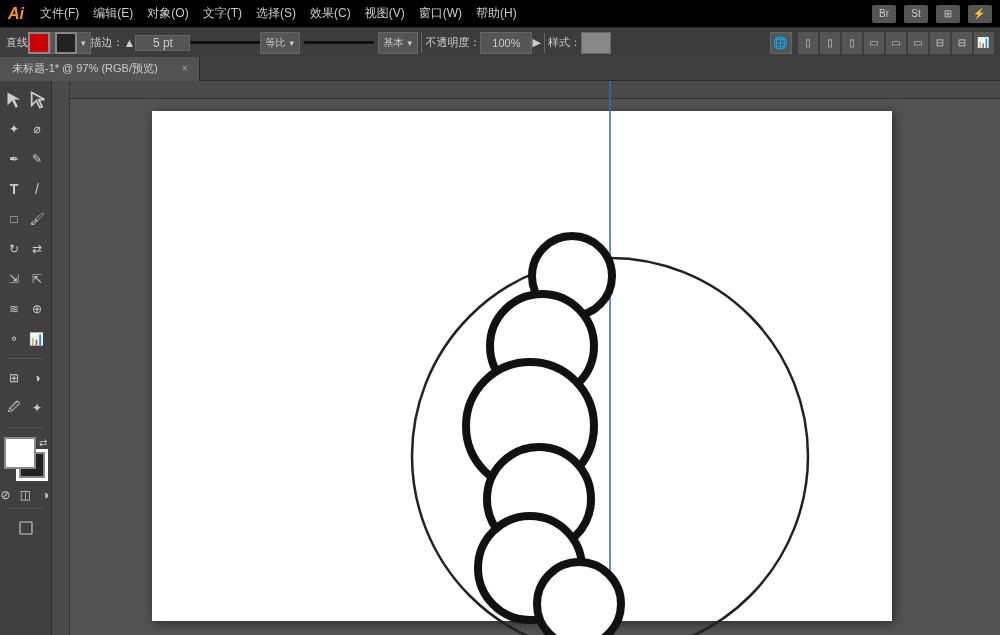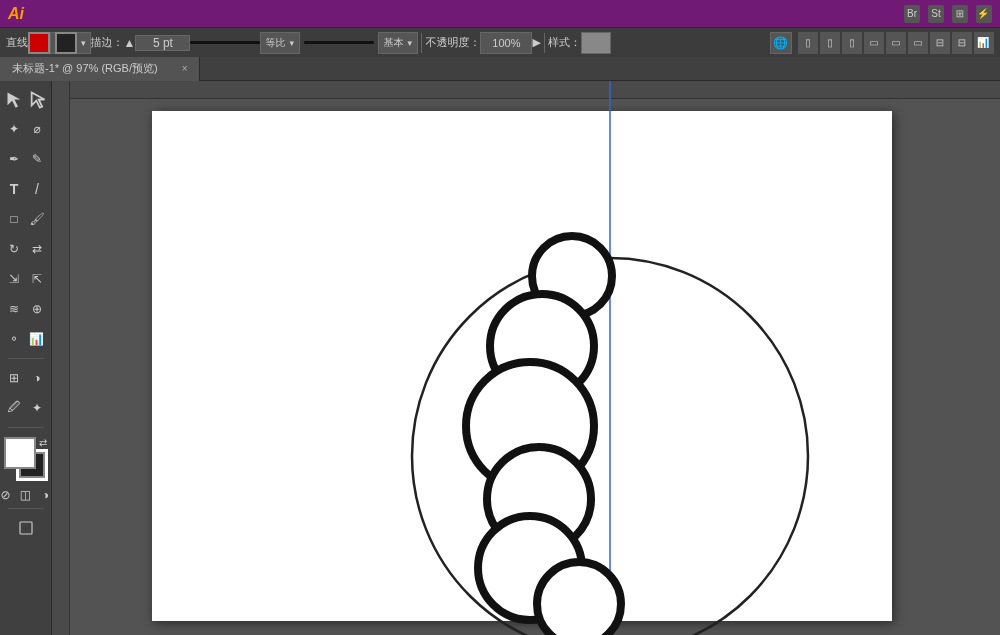--- a/index.html
+++ b/index.html
@@ -1,21 +1,21 @@
 <!DOCTYPE html>
 <html><head>
   <meta charset="utf-8">
   <style>
     * { margin: 0; padding: 0; box-sizing: border-box; }
     body { width: 1000px; height: 635px; overflow: hidden; background: #535353; font-family: 'Microsoft YaHei', Arial, sans-serif; font-size: 12px; color: #ccc; }
 
     
     #title-bar {
       height: 27px;
-      background: #701a75;
+      background: #000000;
       display: flex;
       align-items: center;
       padding: 0 8px;
       gap: 0;
     }
     #title-bar .ai-logo {
       font-style: italic;
       font-weight: bold;
       font-size: 16px;
       color: #ff9900;
@@ -30,21 +30,21 @@
     #title-bar .menu-items span {
       cursor: pointer;
     }
     #title-bar .right-icons {
       margin-left: auto;
       display: flex;
       align-items: center;
       gap: 8px;
     }
     .bridge-icon, .stock-icon, .apps-icon, .search-icon2 {
-      width: 16px; height: 18px;
+      width: 24px; height: 18px;
       background: #555;
       border-radius: 2px;
       display: inline-flex;
       align-items: center;
       justify-content: center;
       font-size: 10px;
       color: #ccc;
       cursor: pointer;
     }
 
@@ -333,20 +333,31 @@
       height: 100%;
       background: #4a4a4a;
       border-right: 1px solid #333;
     }
   </style>
 </head>
 <body>
 
 <div id="title-bar">
   <span class="ai-logo">Ai</span>
+  <div class="menu-items">
+    <span>文件(F)</span>
+    <span>编辑(E)</span>
+    <span>对象(O)</span>
+    <span>文字(T)</span>
+    <span>选择(S)</span>
+    <span>效果(C)</span>
+    <span>视图(V)</span>
+    <span>窗口(W)</span>
+    <span>帮助(H)</span>
+  </div>
   <div class="right-icons">
     <span class="bridge-icon">Br</span>
     <span class="stock-icon">St</span>
     <span class="apps-icon">⊞</span>
     <span class="search-icon2">⚡</span>
   </div>
 </div>
 
 <div id="toolbar">
   <span class="toolbar-label">直线</span>

